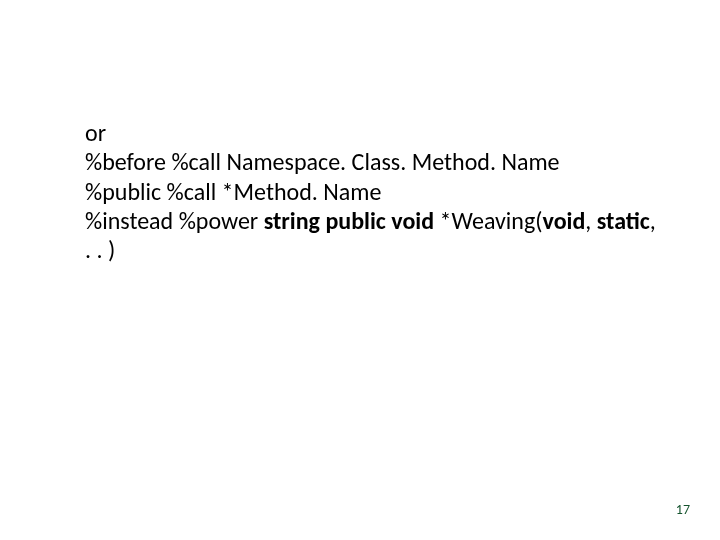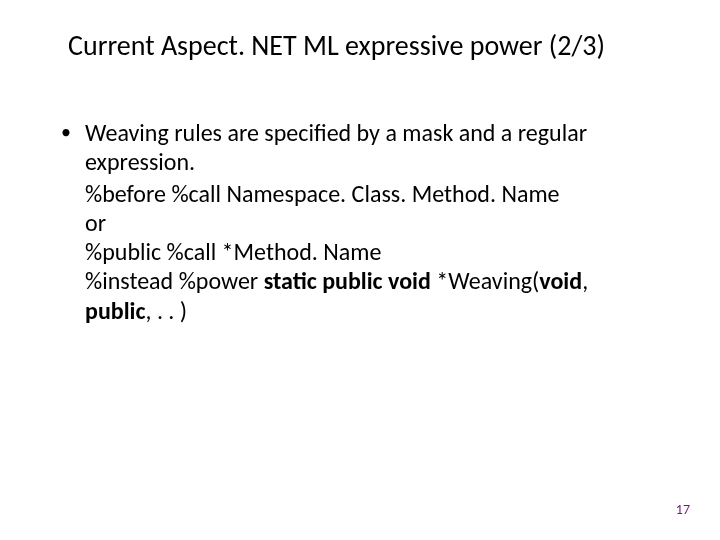--- a/index.html
+++ b/index.html
@@ -55,40 +55,34 @@
     line-height: 29px;
   }
   .cont {
     padding-left: 30px;
   }
   .pagenum {
     position: absolute;
     right: 30px;
     bottom: 22px;
     font-size: 14px;
-    color: #701a75;
+    color: #14532d;
   }
   b { font-weight: bold; }
 </style>
 </head>
 <body>
 
 <div class="slide">
 
-  <div class="title">Current Aspect. NET ML expressive power (2/3)</div>
 
   <div class="body">
-    <ul class="top">
-      <li>
-        <span>Weaving rules are specified by a mask and a regular expression.</span>
-      </li>
-    </ul>
+    <div class="cont">or</div>
     <div class="cont">%before %call Namespace. Class. Method. Name</div>
-    <div class="cont">or</div>
     <div class="cont">%public %call *Method. Name</div>
 
     <div class="cont">
-      <span>%instead %power </span><b>static public void</b><span> *Weaving(</span><b>void</b><span>, </span><b>public</b><span>, . . )</span>
+      <span>%instead %power </span><b>string public void</b><span> *Weaving(</span><b>void</b><span>, </span><b>static</b><span>, . . )</span>
     </div>
   </div>
 
   <div class="pagenum">17</div>
 </div>
 
 </body></html>

